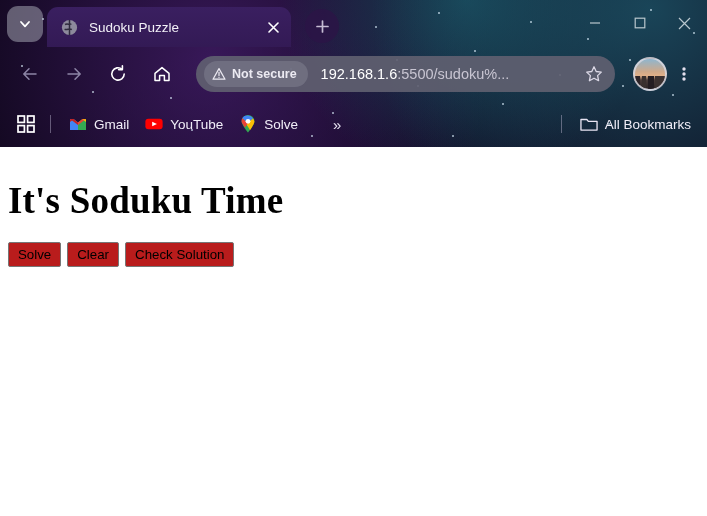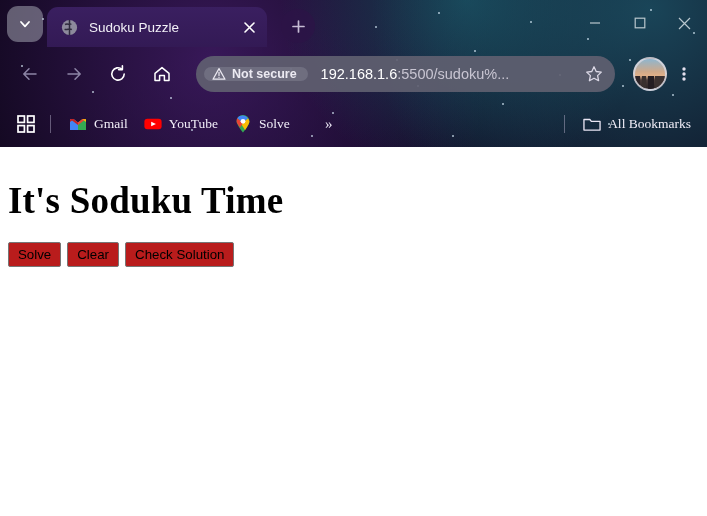--- a/index.html
+++ b/index.html
@@ -61,21 +61,21 @@
     margin: 0 4px 5px 7px;
     border-radius: 11px;
     background: rgba(190,195,205,0.45);
     display: flex; align-items: center; justify-content: center;
     flex: none;
   }
   .tab-search svg { display:block; }
 
   .tab {
     position: relative;
-    width: 220px;
+    width: 244px;
     height: 40px;
     border-radius: 11px 11px 0 0;
     background: linear-gradient(180deg, #3a1f60 0%, #331a55 100%);
     display: flex;
     align-items: center;
     padding: 0 0 0 13px;
     box-sizing: border-box;
     flex: none;
   }
   .tab .favicon {
@@ -143,21 +143,21 @@
     margin: 0 10px 0 12px;
     border-radius: 18px;
     background: rgba(96,96,112,0.92);
     display: flex;
     align-items: center;
     padding: 0 6px 0 8px;
     box-sizing: border-box;
     min-width: 0;
   }
   .secchip {
-    height: 14px;
+    height: 26px;
     border-radius: 13px;
     background: rgba(128,128,144,0.55);
     display: flex;
     align-items: center;
     padding: 0 11px 0 8px;
     flex: none;
   }
   .secchip .label {
     color: #eceaf2;
     font-size: 12.5px;
@@ -207,21 +207,20 @@
 
   
   .bookmarks {
     position: relative;
     height: 46px;
     display: flex;
     align-items: center;
     padding: 0 8px 0 12px;
     box-sizing: border-box;
     z-index: 3;
-    font-family: Liberation Serif, serif;
   }
   .bm-apps {
     width: 28px; height: 28px;
     display: flex; align-items: center; justify-content: center;
     flex: none;
   }
   .bm-sep {
     width: 1px;
     height: 18px;
     background: rgba(190,185,210,0.45);

